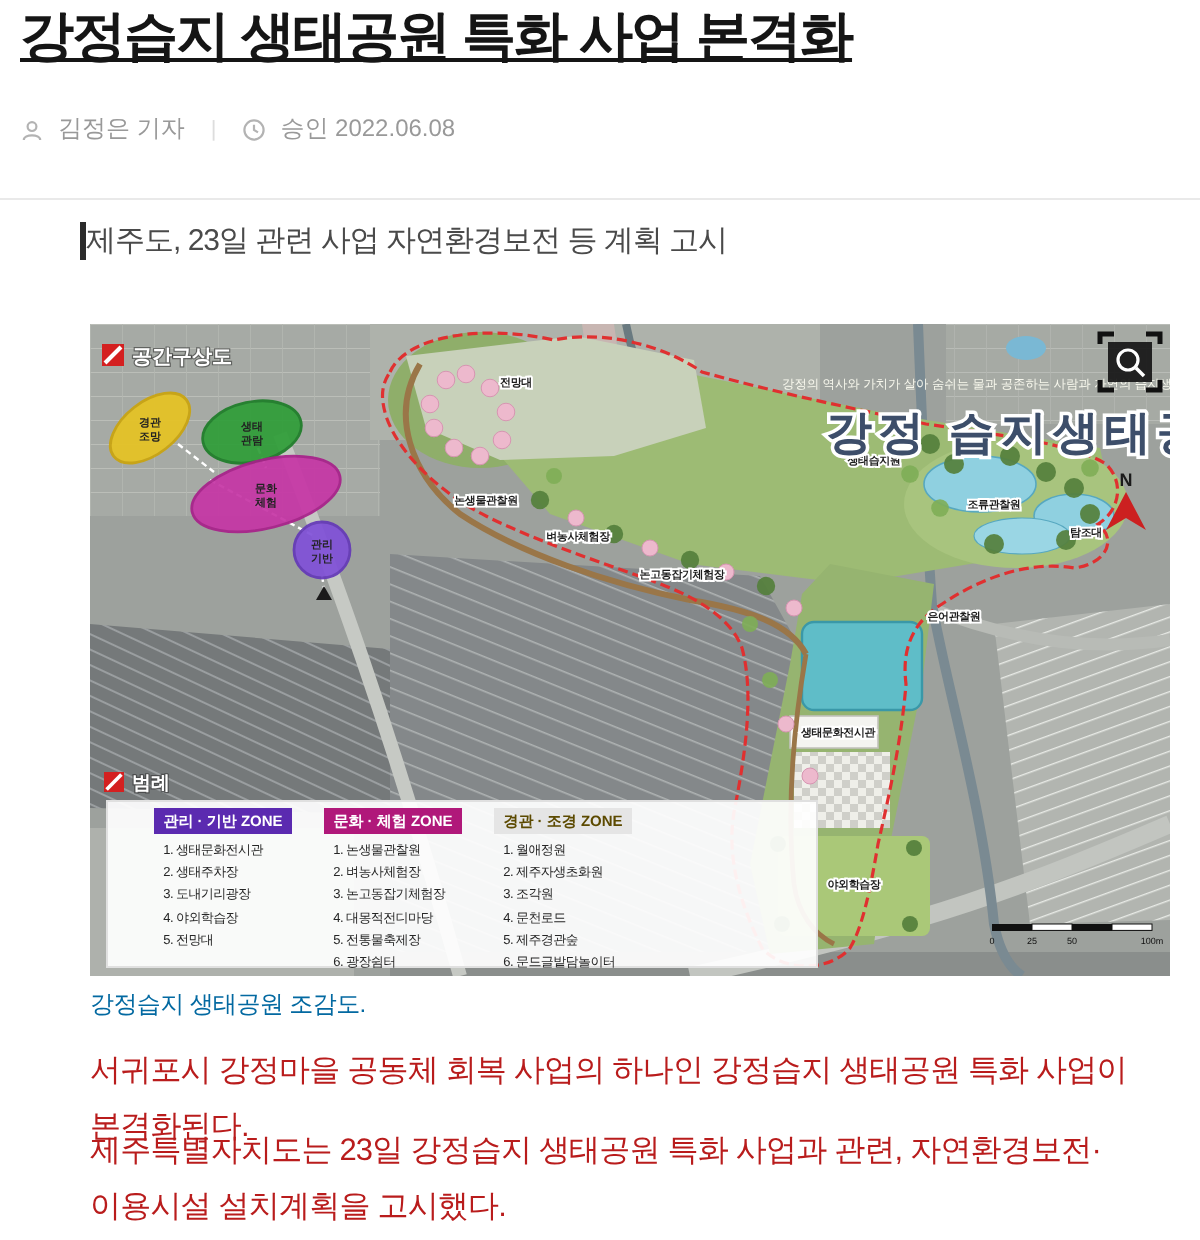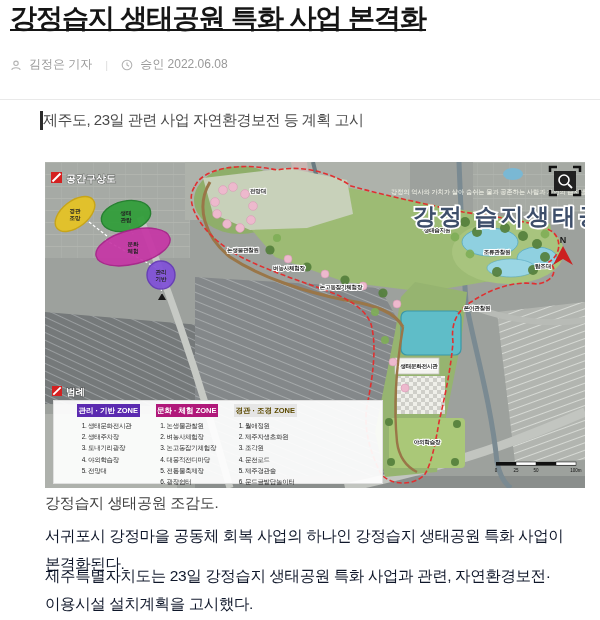--- a/index.html
+++ b/index.html
@@ -9,34 +9,34 @@
          font-size:27px;line-height:1.25;font-weight:700;color:#151515;letter-spacing:-1px;text-decoration:underline;}
   .byline{position:absolute;left:10px;top:56px;display:flex;align-items:center;gap:7px;
           font-size:12px;color:#999;}
   .byline .sep{color:#ddd;font-size:11px;margin:0 6px;}
   .rule{position:absolute;left:0;top:99px;width:600px;height:1px;background:#e9e9e9;}
   .subhead{position:absolute;left:40px;top:111px;display:flex;align-items:center;}
   .subhead .bar{width:3px;height:19px;background:#2b2b2b;}
   .subhead .txt{font-size:15px;color:#4a4a4a;letter-spacing:-0.5px;}
   .figure{position:absolute;left:45px;top:162px;width:540px;height:326px;overflow:hidden;background:#9da19d;}
   .figure svg{position:absolute;left:0;top:0;}
-  .legendbox{position:absolute;left:8px;top:238px;width:330px;height:84px;
+  .legendbox{position:absolute;left:8px;top:238px;width:356px;height:84px;
              background:rgba(255,255,255,0.93);border:0.5px solid #e0e0e0;box-sizing:border-box;
              display:grid;grid-template-columns:repeat(4,1fr);column-gap:16px;padding:3px 7px 2px 23px;}
   .zone h4{margin:0;height:13px;line-height:13px;text-align:center;font-size:7.5px;
            font-weight:700;color:#fff;letter-spacing:0;}
   .zone ol{margin:3px 0 0 0;padding:0 0 0 11px;list-style:decimal;font-size:6.5px;
            line-height:11.2px;color:#262626;letter-spacing:-0.3px;}
   .zone.z1 h4{background:#5b2ab0;}
   .zone.z2 h4{background:#b0187a;}
   .zone.z3 h4{background:#1f9e2c;}
   .zone.z4 h4{background:#e5e5e5;color:#5c4a00;}
-  .caption{position:absolute;left:45px;top:494px;font-size:15px;color:#404040;letter-spacing:-0.3px;}
+  .caption{position:absolute;left:45px;top:494px;font-size:12px;color:#0369a1;letter-spacing:-0.3px;}
   .body{position:absolute;left:45px;width:520px;margin:0;font-size:15.5px;line-height:1.8;
-        color:#0f172a;word-break:break-all;letter-spacing:-0.4px;}
+        color:#b91c1c;word-break:break-all;letter-spacing:-0.4px;}
   .p1{top:522px;}
   .p2{top:562px;}
   .maplabel{font-size:5.5px;font-weight:700;fill:#1d1d1d;paint-order:stroke;stroke:#ffffff;
             stroke-width:2px;text-anchor:middle;letter-spacing:-0.2px;}
   .bubbletxt{font-size:5.5px;font-weight:700;fill:#222;text-anchor:middle;}
   .chiptxt{fill:#fff;font-weight:700;paint-order:stroke;stroke:rgba(40,40,40,0.55);stroke-width:1.2px;}
 </style>
 </head>
 <body>
 

